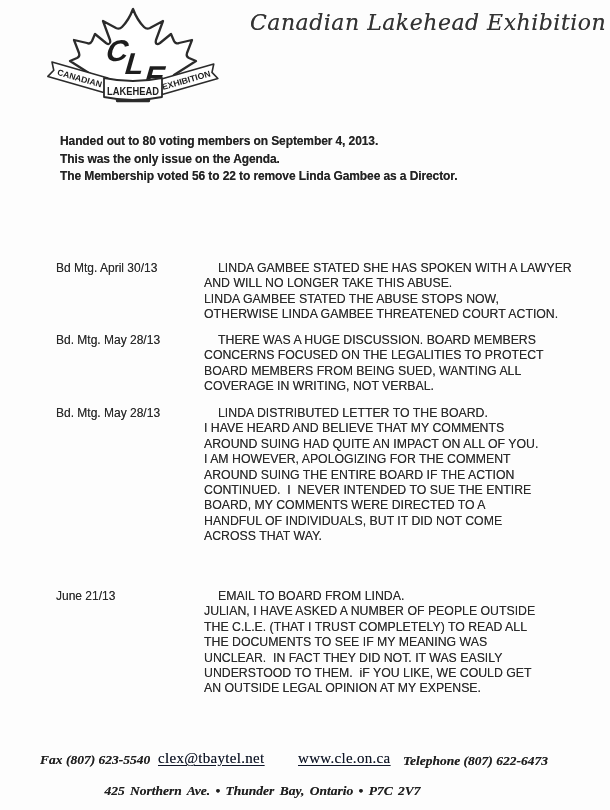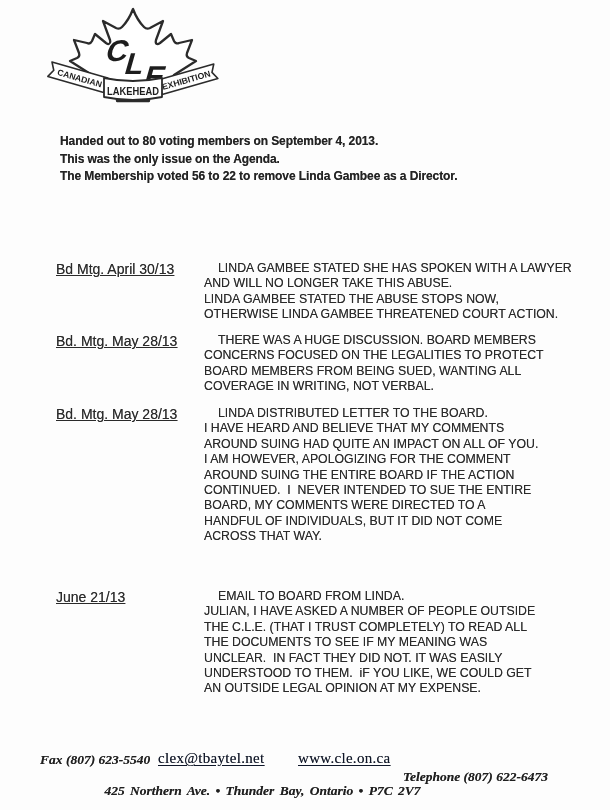--- a/index.html
+++ b/index.html
@@ -28,21 +28,21 @@
     font-size:12px;font-weight:bold;line-height:17.5px;
     letter-spacing:-0.1px;color:#232323;
   }
   .heading{
     position:absolute;left:185px;top:237px;
     font-size:12.3px;letter-spacing:0.4px;white-space:pre;
   }
   .entry{position:absolute;left:0;right:0;height:0;}
   .edate{
     position:absolute;left:56px;top:0;
-    font-size:14px;white-space:nowrap;text-decoration:underline;
+    font-size:12px;white-space:nowrap;
   }
   .etext{
     position:absolute;left:170px;top:0;width:432px;
     font-size:12.3px;line-height:15.4px;
     white-space:pre-wrap;text-indent:14px;margin-left:34px;
   }
   .followup{
     position:absolute;left:170px;top:544px;width:432px;
     font-size:12.3px;line-height:15.4px;
     white-space:pre-wrap;
@@ -54,21 +54,21 @@
     font-style:italic;font-weight:bold;font-size:13.5px;color:#1f1f1f;
   }
   .f-link{
     font-family:"Liberation Serif",serif;
     font-size:15px;color:#0f172a;letter-spacing:0.3px;
     text-decoration:underline;text-underline-offset:2px;
   }
   .fax{left:40px;top:752px;}
   .email{left:158px;top:750px;}
   .site{left:298px;top:750px;}
-  .tel{left:403px;top:769px;}
+  .tel{left:403px;top:753px;}
   .address{
     position:absolute;left:0;top:783px;width:525px;text-align:center;
     font-family:"Liberation Serif",serif;
     font-style:italic;font-weight:bold;font-size:13.5px;color:#1f1f1f;
     word-spacing:2px;
   }
 </style>
 </head>
 <body>
 
@@ -93,20 +93,21 @@
     <g transform="translate(113,74) rotate(-16)">
       <polygon points="0,0 58,0 54,7.5 58,15 0,15" fill="#ffffff" stroke="#2b2b2b" stroke-width="1.6" stroke-linejoin="round"></polygon>
       <text x="27" y="11" text-anchor="middle" font-size="8.5" font-weight="bold" fill="#1d1d1d" textLength="50" lengthAdjust="spacingAndGlyphs">EXHIBITION</text>
     </g>
     <g>
       <path d="M59 72 Q88 78 117 72 L117 91 Q88 97 59 91 Z" fill="#ffffff" stroke="#2b2b2b" stroke-width="1.8" stroke-linejoin="round"></path>
       <text x="88" y="89" text-anchor="middle" font-size="11.5" font-weight="bold" fill="#1d1d1d" textLength="52" lengthAdjust="spacingAndGlyphs">LAKEHEAD</text>
     </g>
   </svg>
 
+  <div class="script-title">Canadian Lakehead Exhibition</div>
 
   <div class="intro scan">
     <div>Handed out to 80 voting members on September 4, 2013.</div>
     <div>This was the only issue on the Agenda.</div>
     <div>The Membership voted 56 to 22 to remove Linda Gambee as a Director.</div>
   </div>
 
 
   <div class="entry" style="top:261px">
     <div class="edate scan">Bd Mtg. April 30/13</div>

